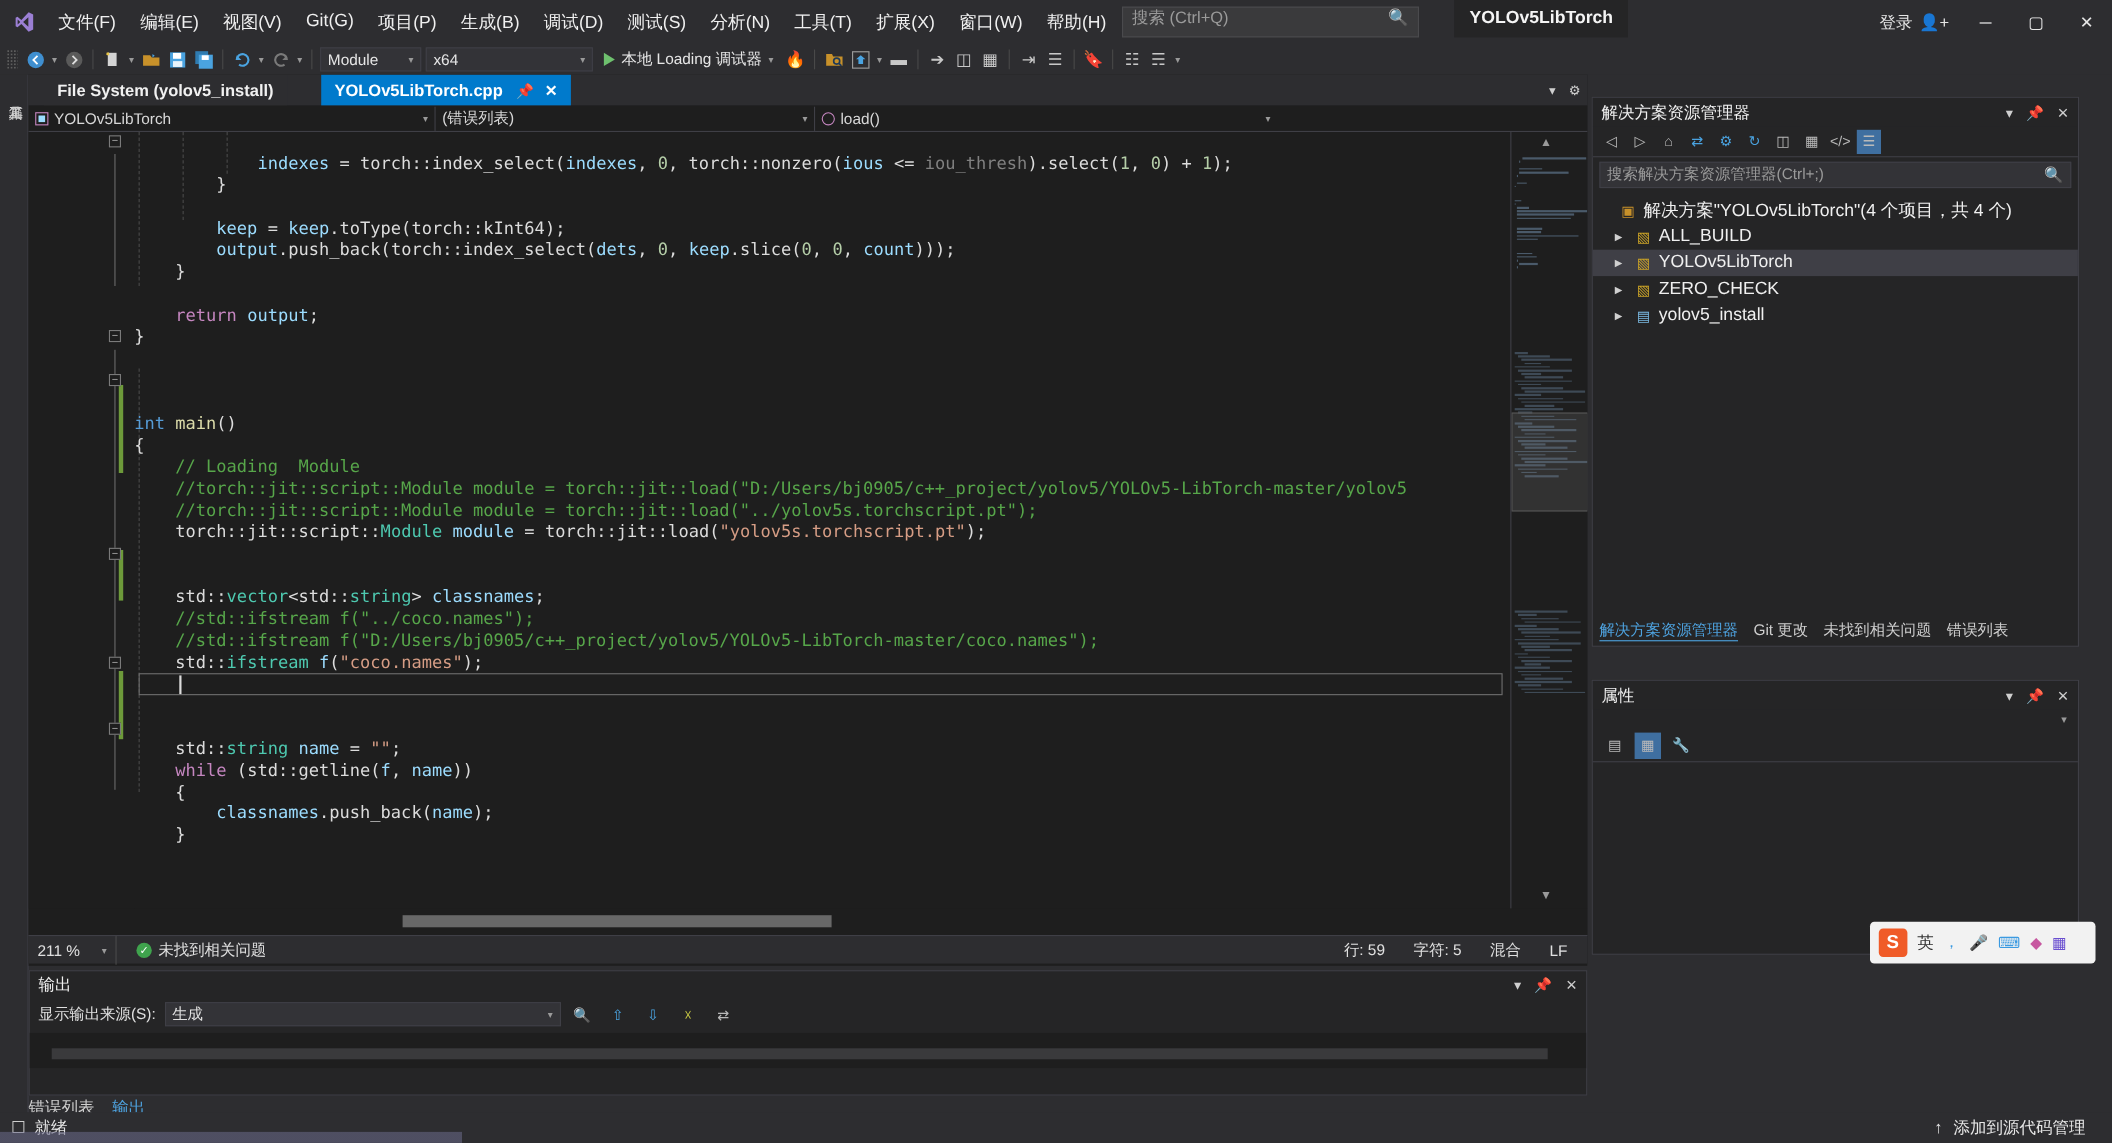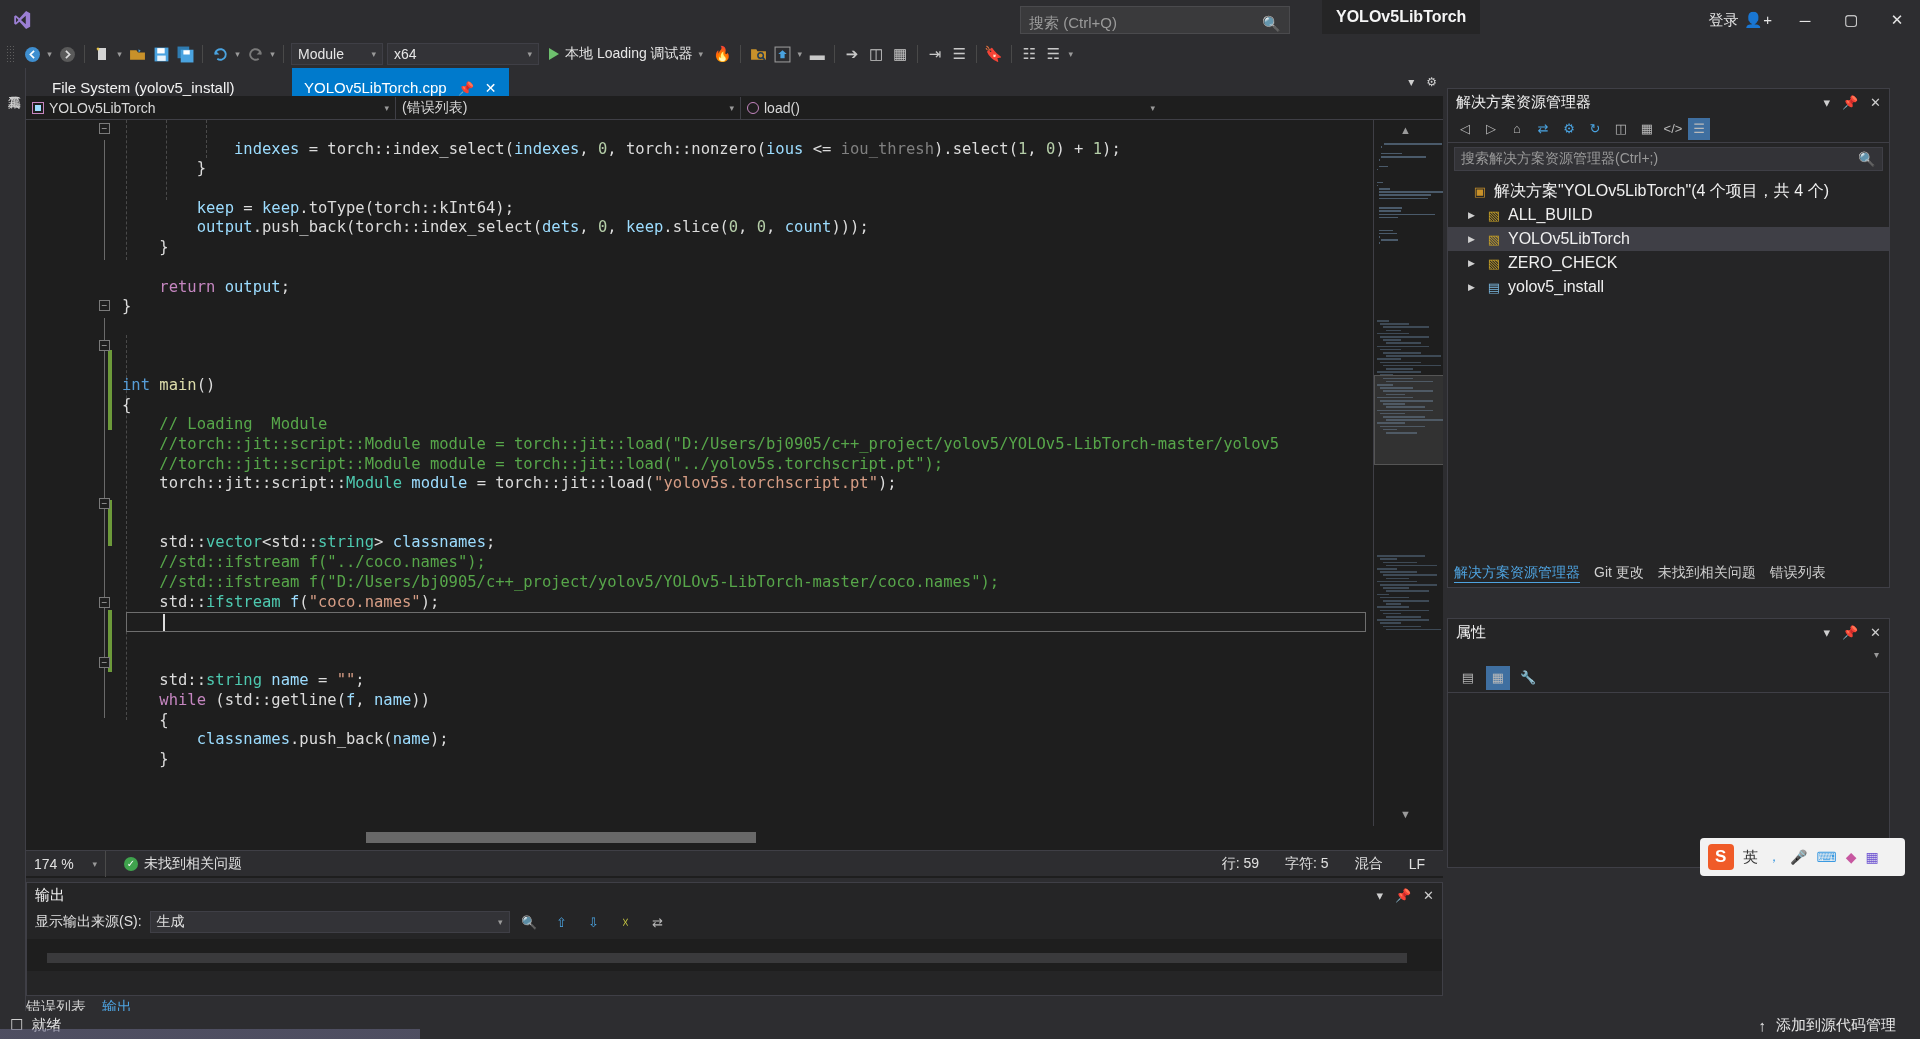--- a/index.html
+++ b/index.html
@@ -18,21 +18,21 @@
   }
   .vs-logo { width:42px; height:40px; display:flex; align-items:center; justify-content:center; }
   .vs-logo svg { width:22px; height:22px; }
   .menu { display:flex; align-items:center; height:40px; }
   .menu-item {
     color:#f0f0f0; font-size:16px; padding:0 11px; height:40px;
     display:flex; align-items:center; white-space:nowrap; cursor:default;
   }
   .searchbox {
     position:absolute; left:1020px; top:6px; width:270px; height:28px;
-    background:#3a3a3c; border:1px solid #4a4a4d; display:flex; align-items:flex-end;
+    background:#3a3a3c; border:1px solid #4a4a4d; display:flex; align-items:flex-start;
     padding:0 8px;
   }
   .searchbox .ph { color:#9a9a9a; font-size:15px; flex:1; }
   .searchbox .mag { color:#d8d8d8; font-size:15px; }
   .proj-title {
     position:absolute; left:1322px; top:0px; height:34px; display:flex; align-items:center;
     background:#252526; padding:0 14px; color:#f5f5f5; font-size:16px; font-weight:bold;
   }
   .tb-right { position:absolute; right:0; top:0; height:40px; display:flex; align-items:center; }
   .login { color:#e6e6e6; font-size:15px; display:flex; align-items:center; gap:6px; padding:0 10px; }
@@ -66,22 +66,22 @@
     position:absolute; left:0; top:68px; width:26px; height:952px; background:#2d2d30;
     border-right:1px solid #3f3f46;
   }
   .vtab { writing-mode:vertical-rl; color:#d0d0d0; font-size:13px; padding:8px 5px; margin-top:10px; }
 
   
   .editor-host { position:absolute; left:26px; top:68px; width:1417px; height:810px; background:#1e1e1e; }
 
   .tabstrip { position:absolute; left:0; top:0; width:1417px; height:28px; background:#2d2d30; }
   .doctab {
-    position:absolute; top:0; height:28px; display:flex; align-items:flex-end;
-    padding:0 12px; font-size:15px; color:#f1f1f1;
+    position:absolute; top:0; height:28px; display:flex; align-items:center;
+    padding:0 12px; font-size:15px; color:#f1f1f1;font-weight:bold;
   }
   .doctab.inactive { left:14px; background:#2d2d30; }
   .doctab.active { left:266px; background:#007acc; color:#ffffff; }
   .doctab .pin { margin-left:12px; font-size:13px; }
   .doctab .x { margin-left:10px; font-size:14px; }
   .tabstrip-right { position:absolute; right:6px; top:0; height:28px; display:flex; align-items:center; gap:12px; }
   .tabstrip-right span { color:#cfcfcf; font-size:12px; }
 
   .navbar {
     position:absolute; left:0; top:28px; width:1417px; height:24px;
@@ -246,20 +246,35 @@
 </head>
 <body>
 
 <div id="app">
 
   <div class="titlebar">
     <div class="vs-logo">
       <svg viewBox="0 0 24 24">
           <path d="M17.5 2.3 10.3 10 6.4 6.9 4.6 7.8v8.4l1.8.9 3.9-3.1 7.2 7.7L22 19.4V4.6l-4.5-2.3zM6.6 14.6v-5.2L9.2 12l-2.6 2.6zm10.6 2.1L12 12l5.2-4.7v9.4z" fill="#9b7fd4"></path>
         </svg>
+    </div>
+    <div class="menu">
+      <div class="menu-item">文件(F)</div>
+      <div class="menu-item">编辑(E)</div>
+      <div class="menu-item">视图(V)</div>
+      <div class="menu-item">Git(G)</div>
+      <div class="menu-item">项目(P)</div>
+      <div class="menu-item">生成(B)</div>
+      <div class="menu-item">调试(D)</div>
+      <div class="menu-item">测试(S)</div>
+      <div class="menu-item">分析(N)</div>
+      <div class="menu-item">工具(T)</div>
+      <div class="menu-item">扩展(X)</div>
+      <div class="menu-item">窗口(W)</div>
+      <div class="menu-item">帮助(H)</div>
     </div>
 
     <div class="searchbox">
       <div class="ph">搜索 (Ctrl+Q)</div>
       <div class="mag">🔍</div>
     </div>
 
     <div class="proj-title">YOLOv5LibTorch</div>
 
     <div class="tb-right">
@@ -534,21 +549,21 @@
 
     <div class="hscroll-zone">
       
       
     </div>
     <div class="hbar"></div>
   </div>
 
   <div class="editor-status">
     <div class="zoombox">
-      <span>174 %</span>
+      <span>211 %</span>
       <span style="color:#9a9a9a;font-size:9px">▾</span>
     </div>
     <div class="okdot">✓</div>
     <div>未找到相关问题</div>
     <div class="st-right">
       <span>行: 59</span>
       <span>字符: 5</span>
       <span>混合</span>
       <span>LF</span>
     </div>

